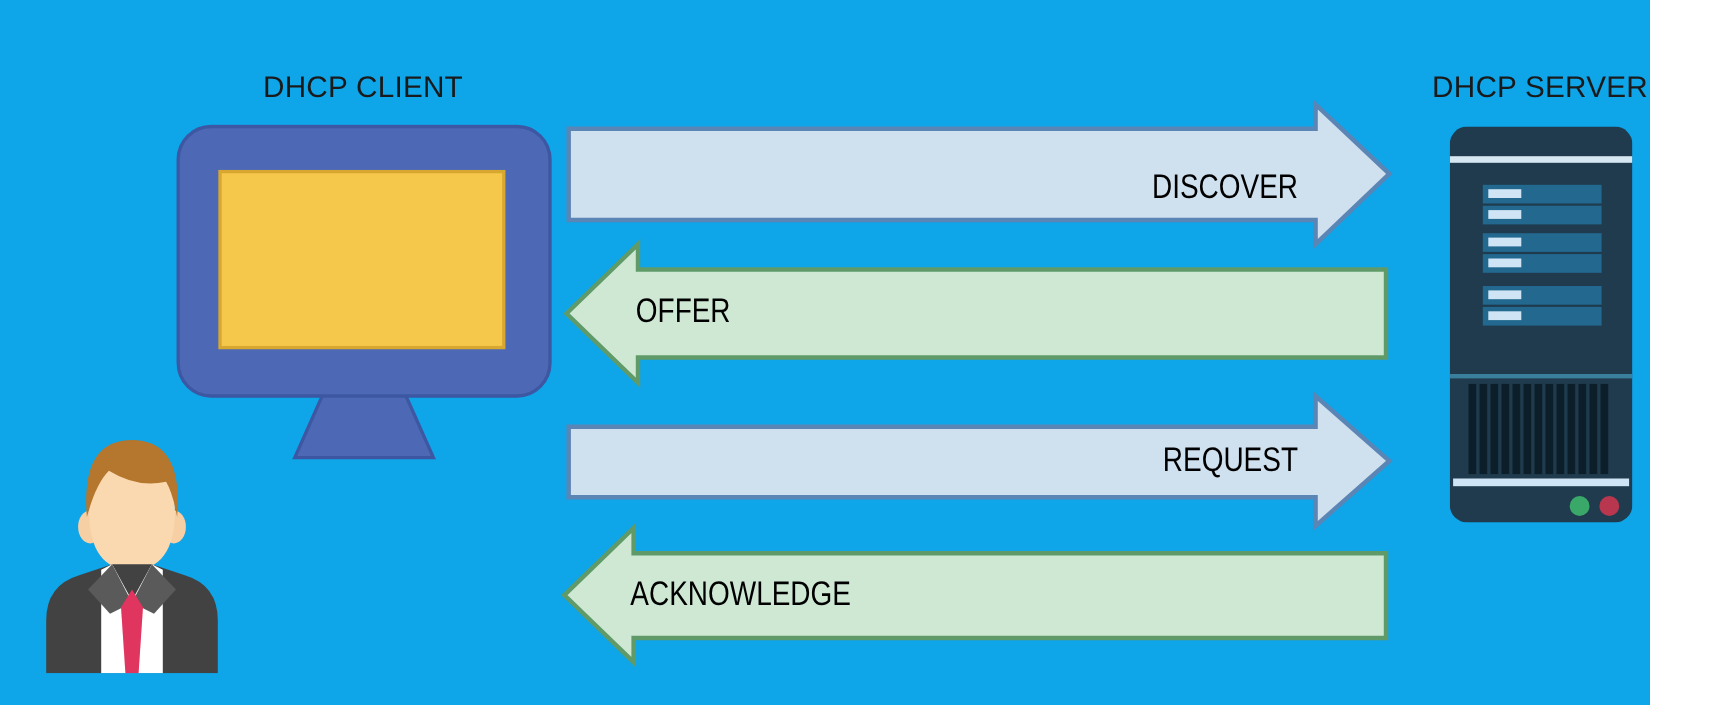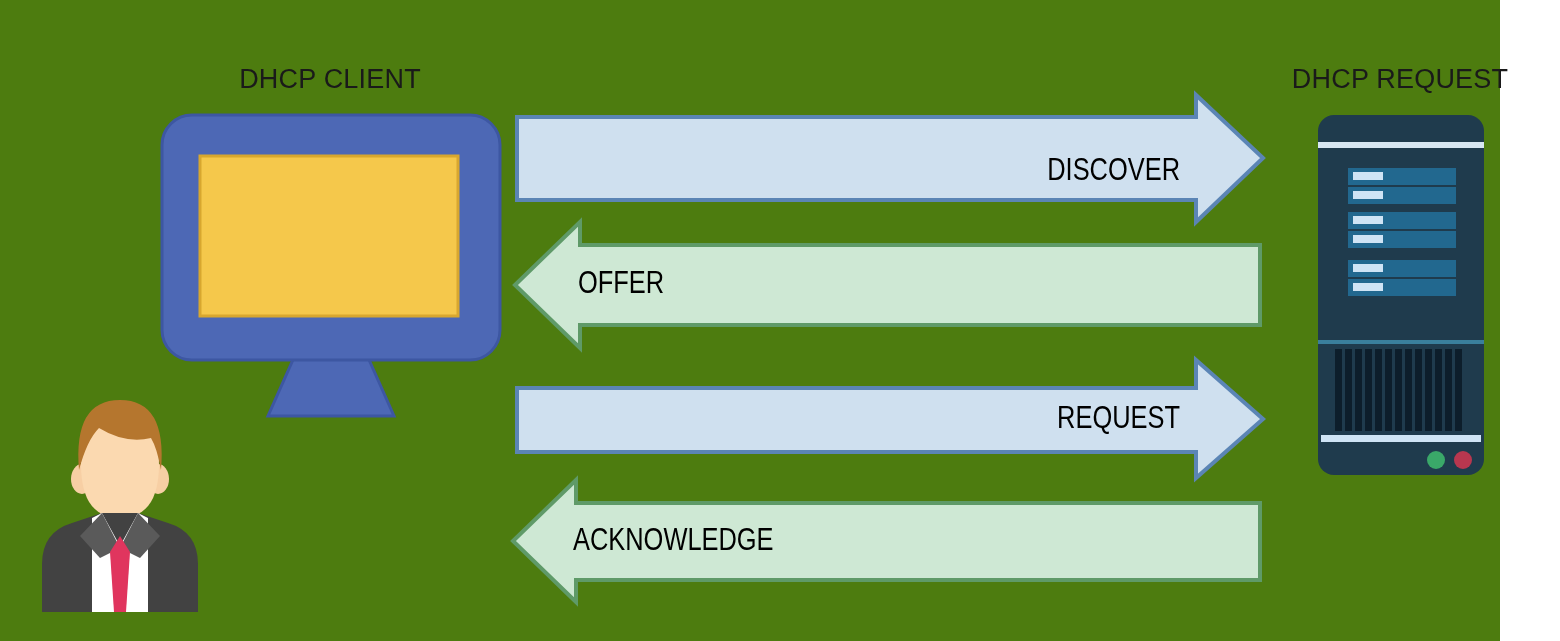--- a/index.html
+++ b/index.html
@@ -12,21 +12,21 @@
     height: 641px;
     position: relative;
     overflow: hidden;
     font-family: "Liberation Sans", sans-serif;
   }
   .stage {
     position: absolute;
     left: 0; top: 0;
     width: 1500px;
     height: 641px;
-    background: #4d7c0f;
+    background: #0ea5e9;
   }
 
   
   .heading {
     position: absolute;
     font-family: "Liberation Sans", sans-serif;
     font-size: 27px;
     font-weight: 400;
     color: #1a1a1a;
     letter-spacing: 0.2px;
@@ -113,21 +113,21 @@
     height: 360px;
   }
 </style>
 </head>
 <body>
 
 <div class="stage">
 
   <div class="heading" id="client-heading">DHCP CLIENT</div>
 
-  <div class="heading" id="server-heading">DHCP REQUEST</div>
+  <div class="heading" id="server-heading">DHCP SERVER</div>
 
   <svg id="client-monitor" viewBox="0 0 342 310">
 
     <polygon points="108,303 234,303 206,240 136,240" fill="#4d68b5" stroke="#3d57a2" stroke-width="3"></polygon>
 
     <rect x="2" y="2" width="338" height="245" rx="30" ry="30" fill="#4d68b5" stroke="#3d57a2" stroke-width="3"></rect>
 
     <rect x="40" y="43" width="258" height="160" fill="#f5c84b" stroke="#d8a72f" stroke-width="3"></rect>
   </svg>
 

